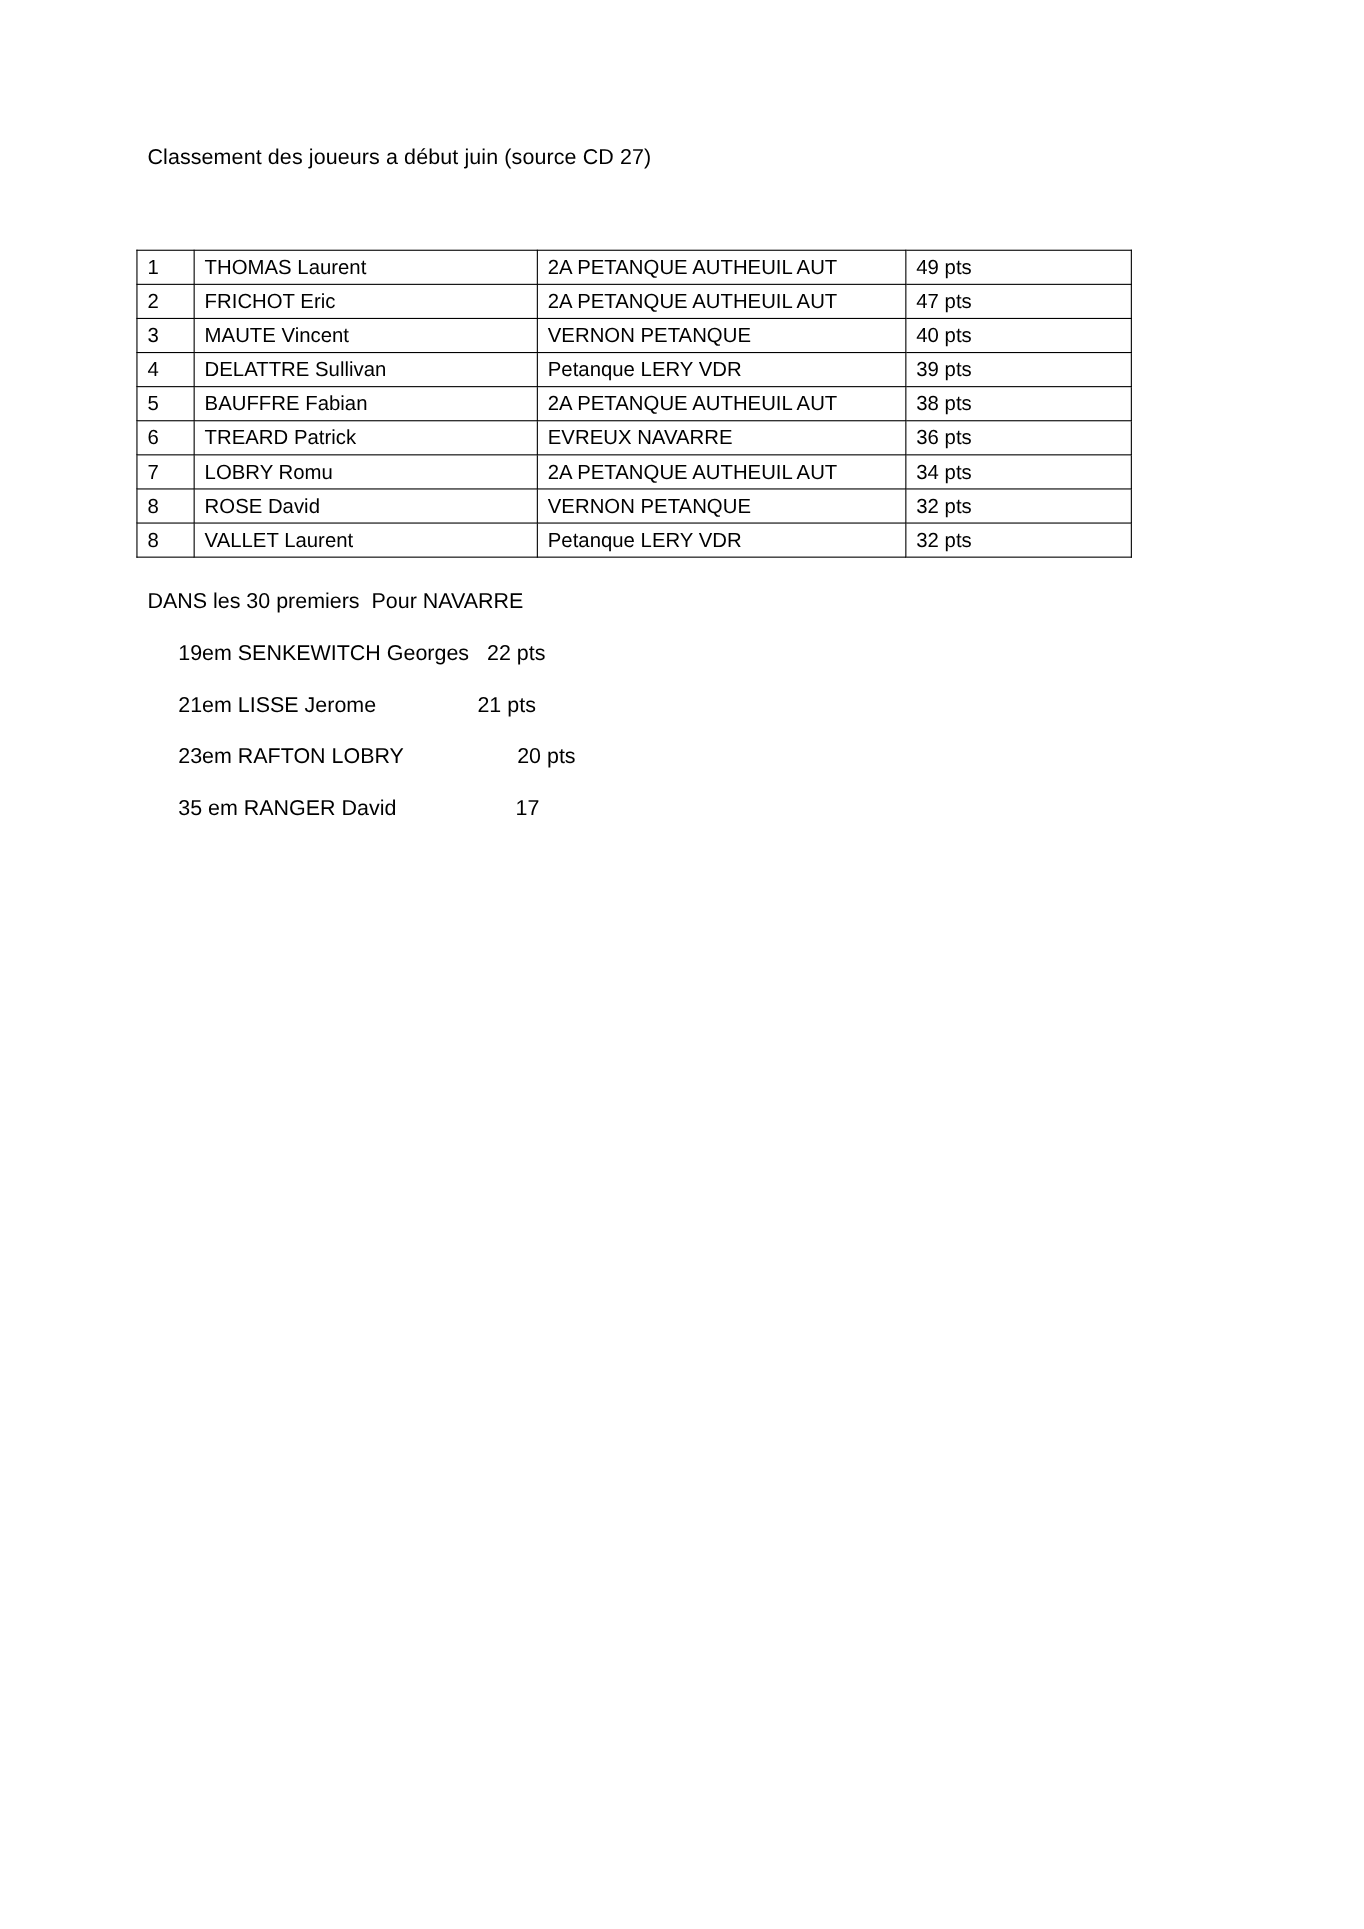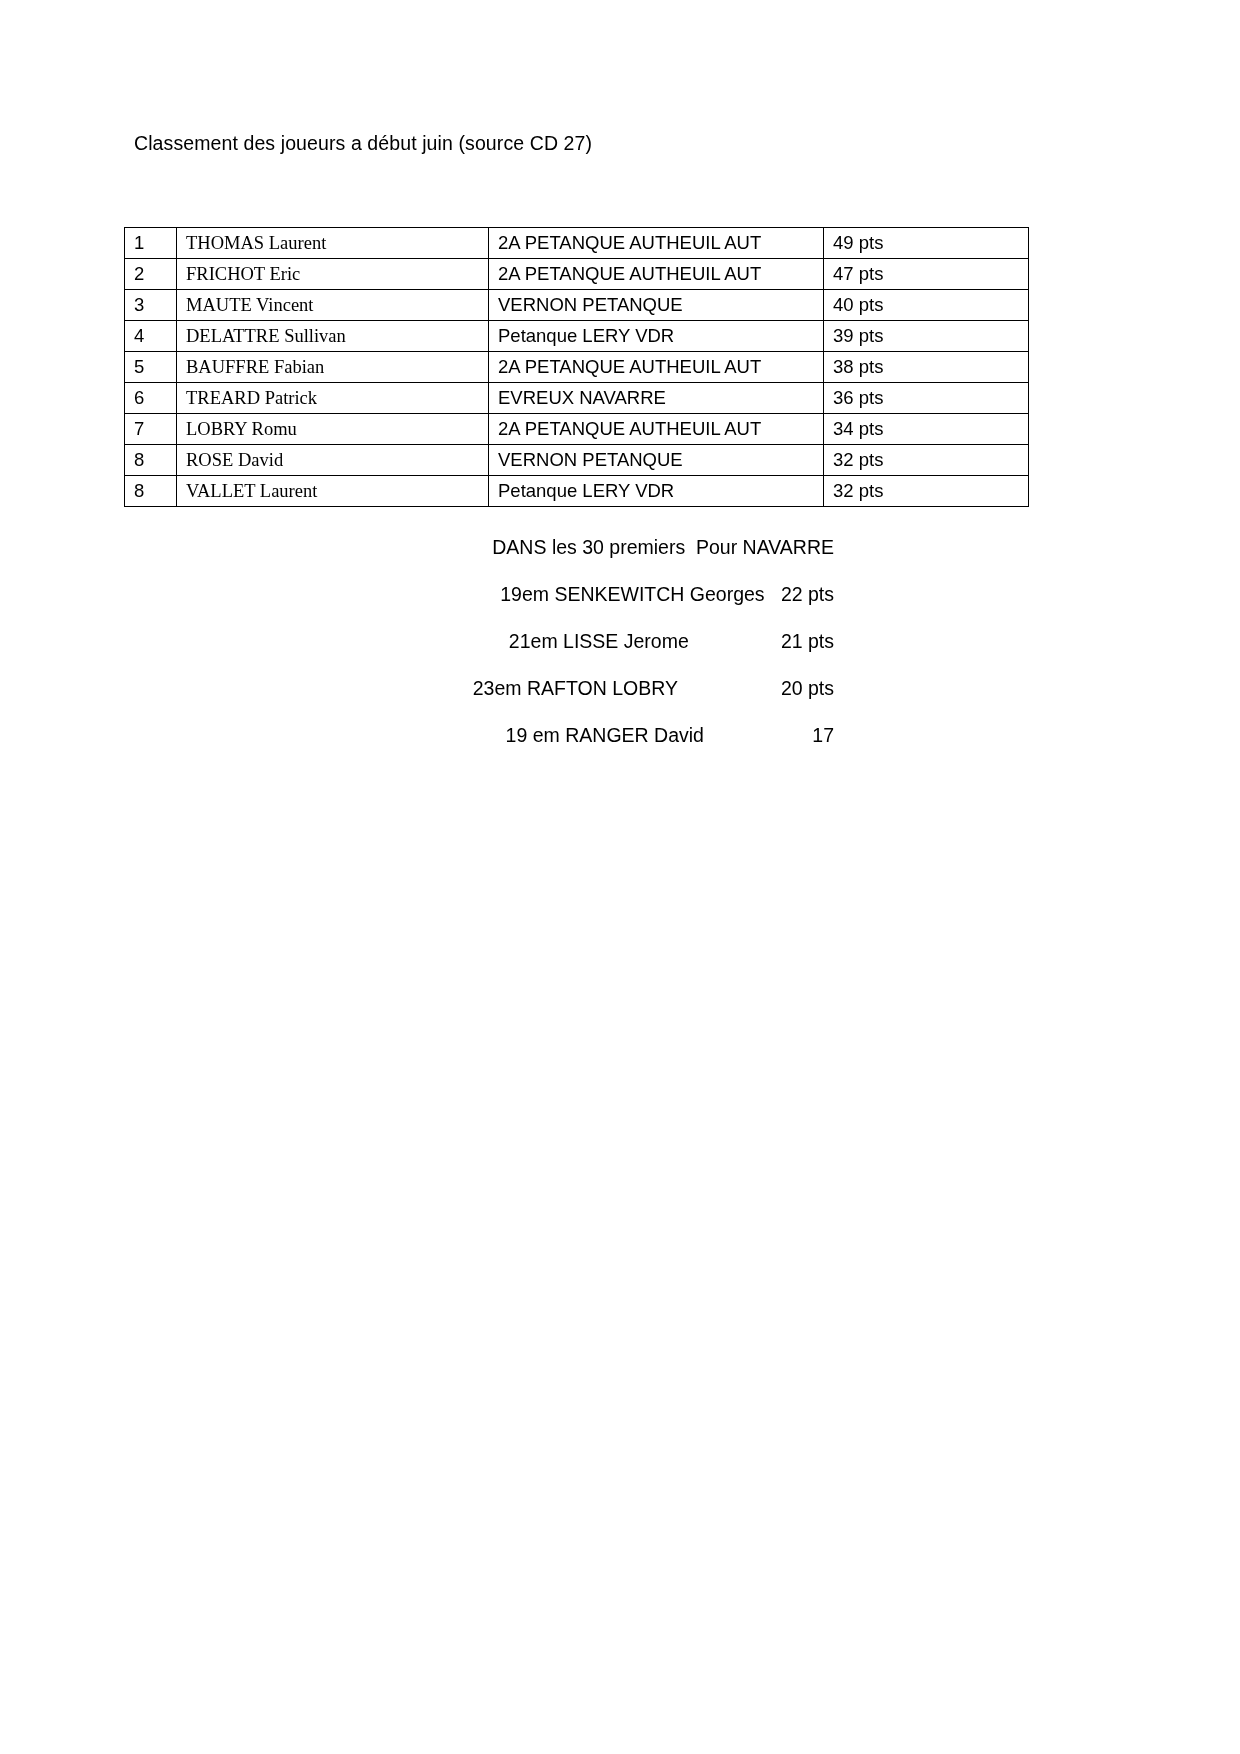--- a/index.html
+++ b/index.html
@@ -42,30 +42,29 @@
     border: 1px solid #000000;
     font-size: 18.5px;
     line-height: 20px;
     height: 26px;
     padding: 2px 0 2px 9px;
     vertical-align: middle;
     white-space: nowrap;
     overflow: hidden;
   }
   .col-rank   { width: 42px; text-align: left; }
-  .col-player { width: 302px; font-family: Liberation Serif, serif; }
+  .col-player { width: 302px; }
   .col-club   { width: 325px; }
   .col-points { width: 195px; }
 
   .notes {
     position: absolute;
     left: 134px;
     top: 534px;
     width: 700px;
-    text-align: right;
   }
   .note-line {
     font-size: 19.5px;
     line-height: 26px;
     margin-bottom: 21px;
     white-space: pre;
   }
   .note-line:last-child { margin-bottom: 0; }
 
   .note-row {
@@ -144,17 +143,17 @@
         </tr>
       </tbody>
   </table>
 
   <div class="notes">
     <div class="note-line">DANS les 30 premiers  Pour NAVARRE</div>
     <div>
         <div class="note-row"><span class="np-label">19em SENKEWITCH Georges</span><span>   </span><span class="np-value">22 pts</span></div>
         <div class="note-row"><span class="np-label">21em LISSE Jerome</span><span>                 </span><span class="np-value">21 pts</span></div>
         <div class="note-row"><span class="np-label">23em RAFTON LOBRY</span><span>                   </span><span class="np-value">20 pts</span></div>
-        <div class="note-row"><span class="np-label">19 em RANGER David</span><span>                    </span><span class="np-value">17</span></div>
+        <div class="note-row"><span class="np-label">35 em RANGER David</span><span>                    </span><span class="np-value">17</span></div>
       </div>
   </div>
 
 </div>
 
 </body></html>

